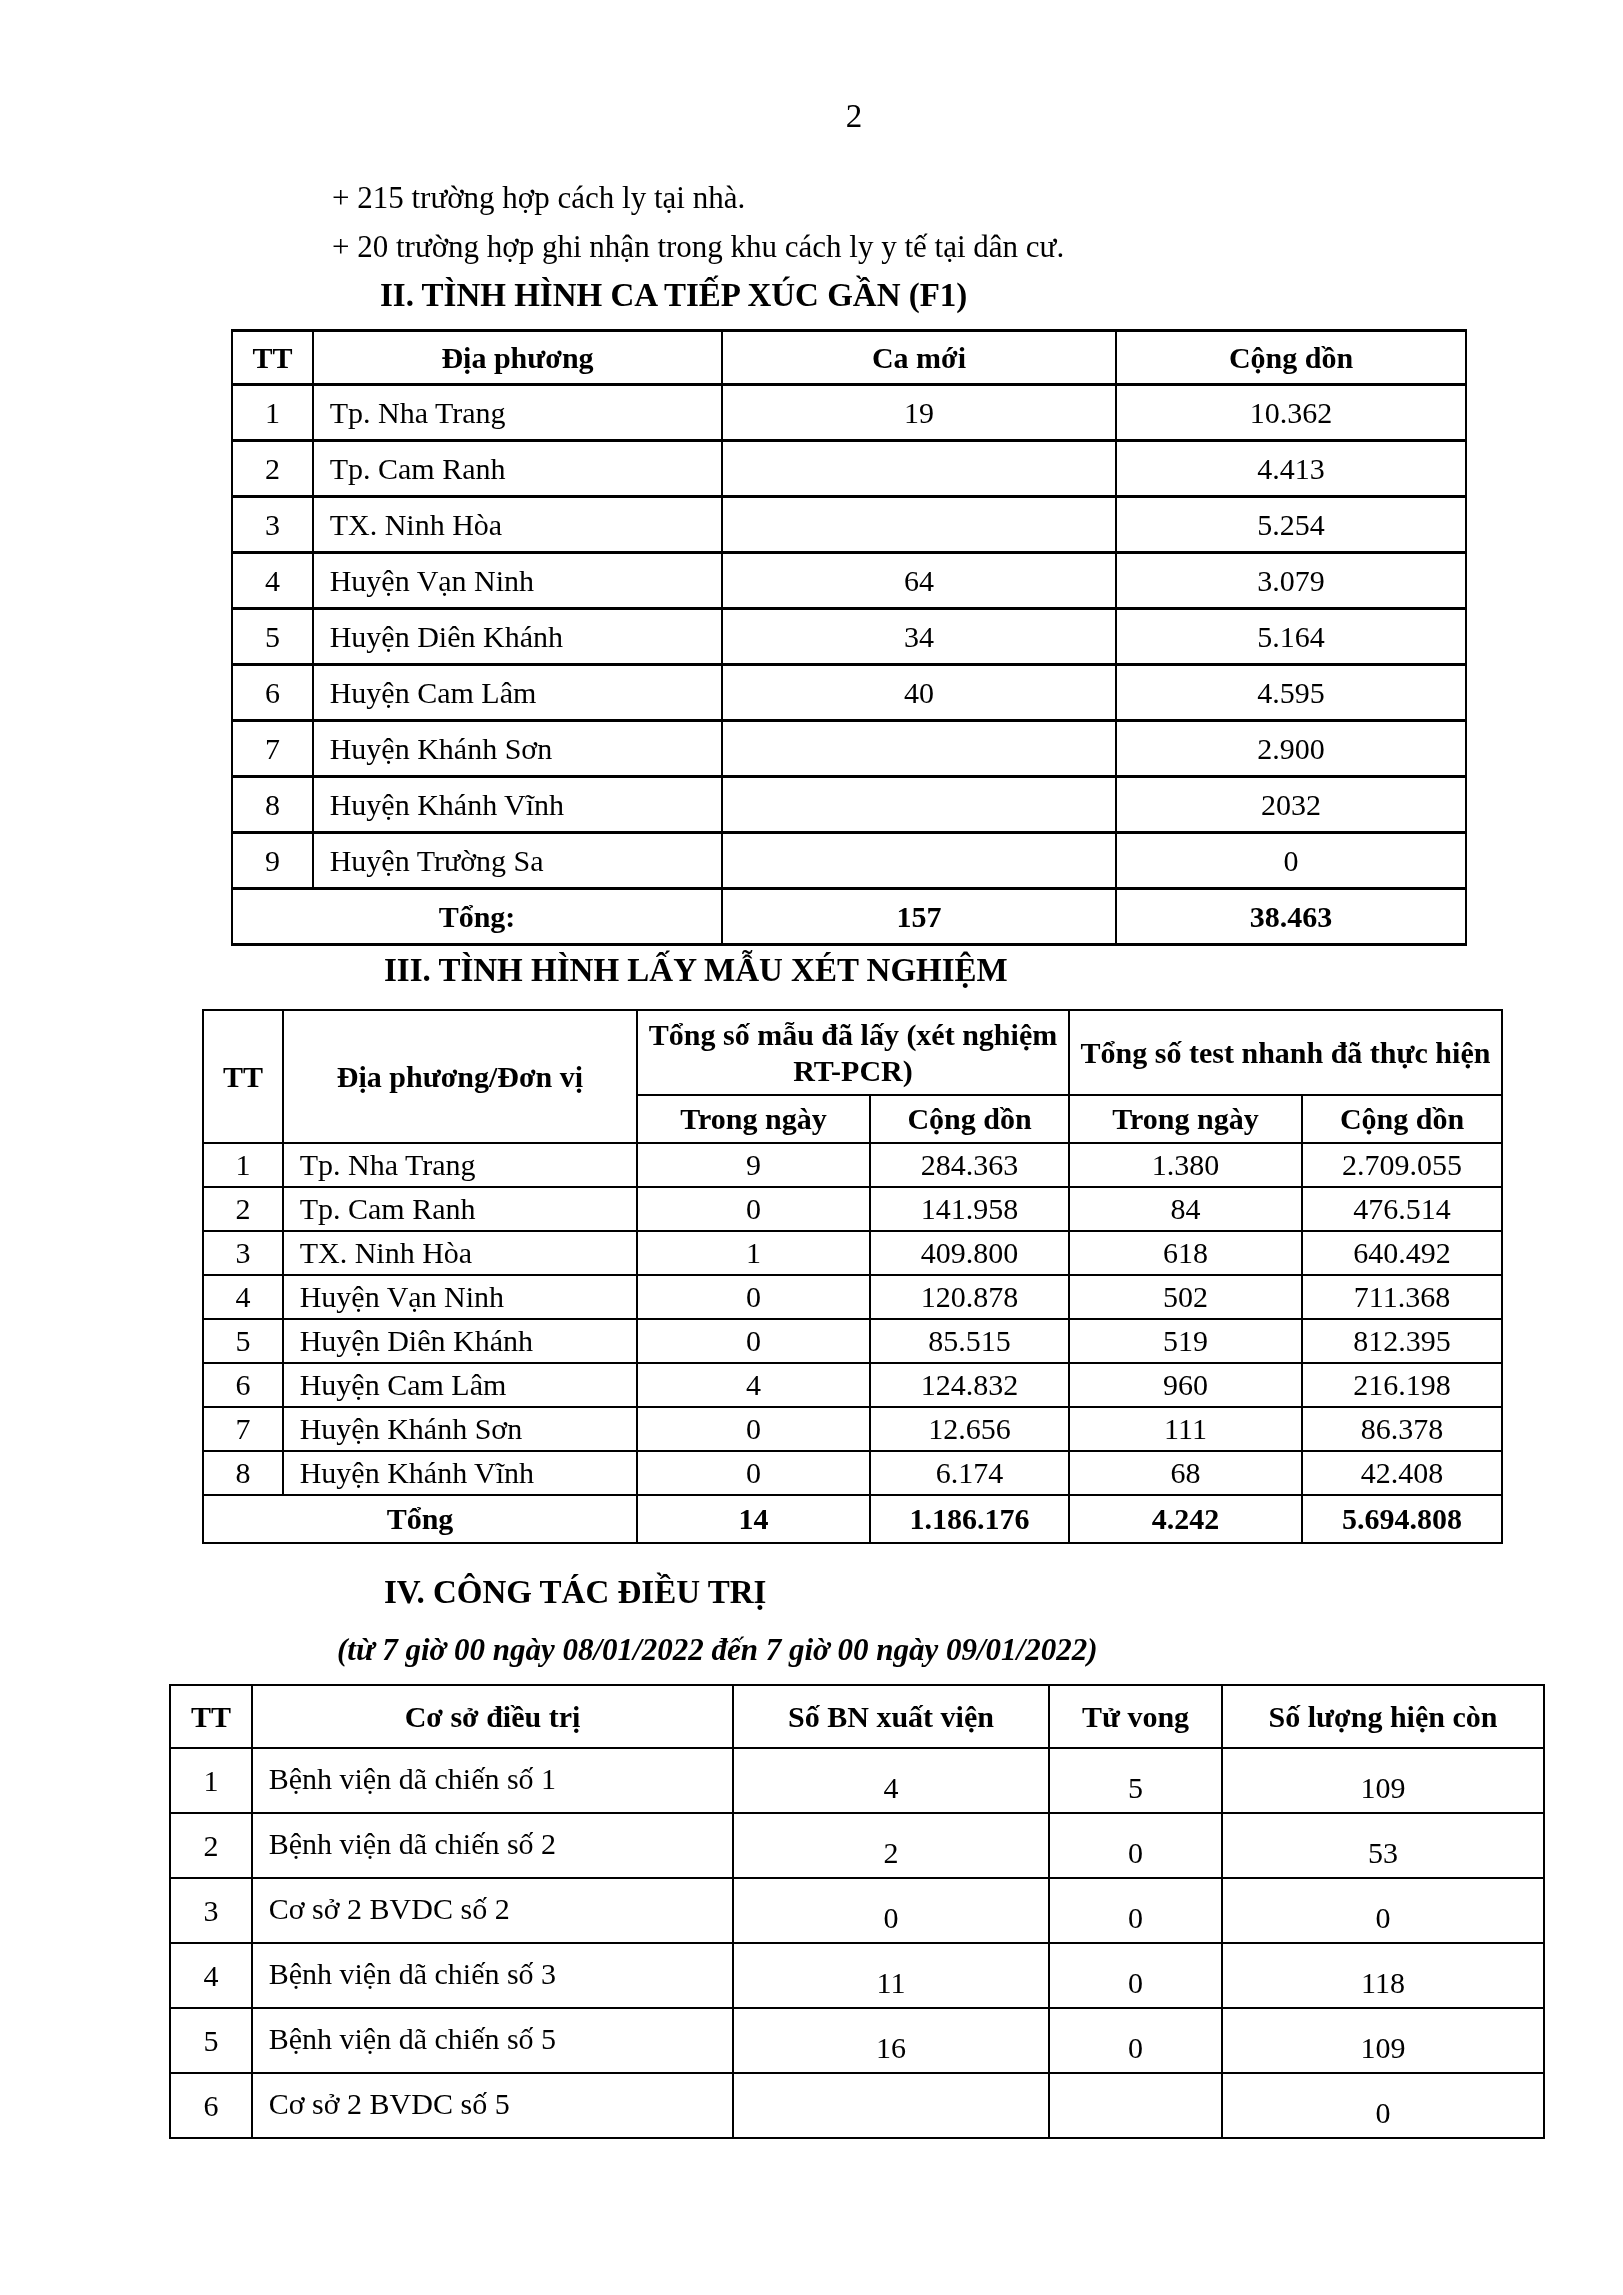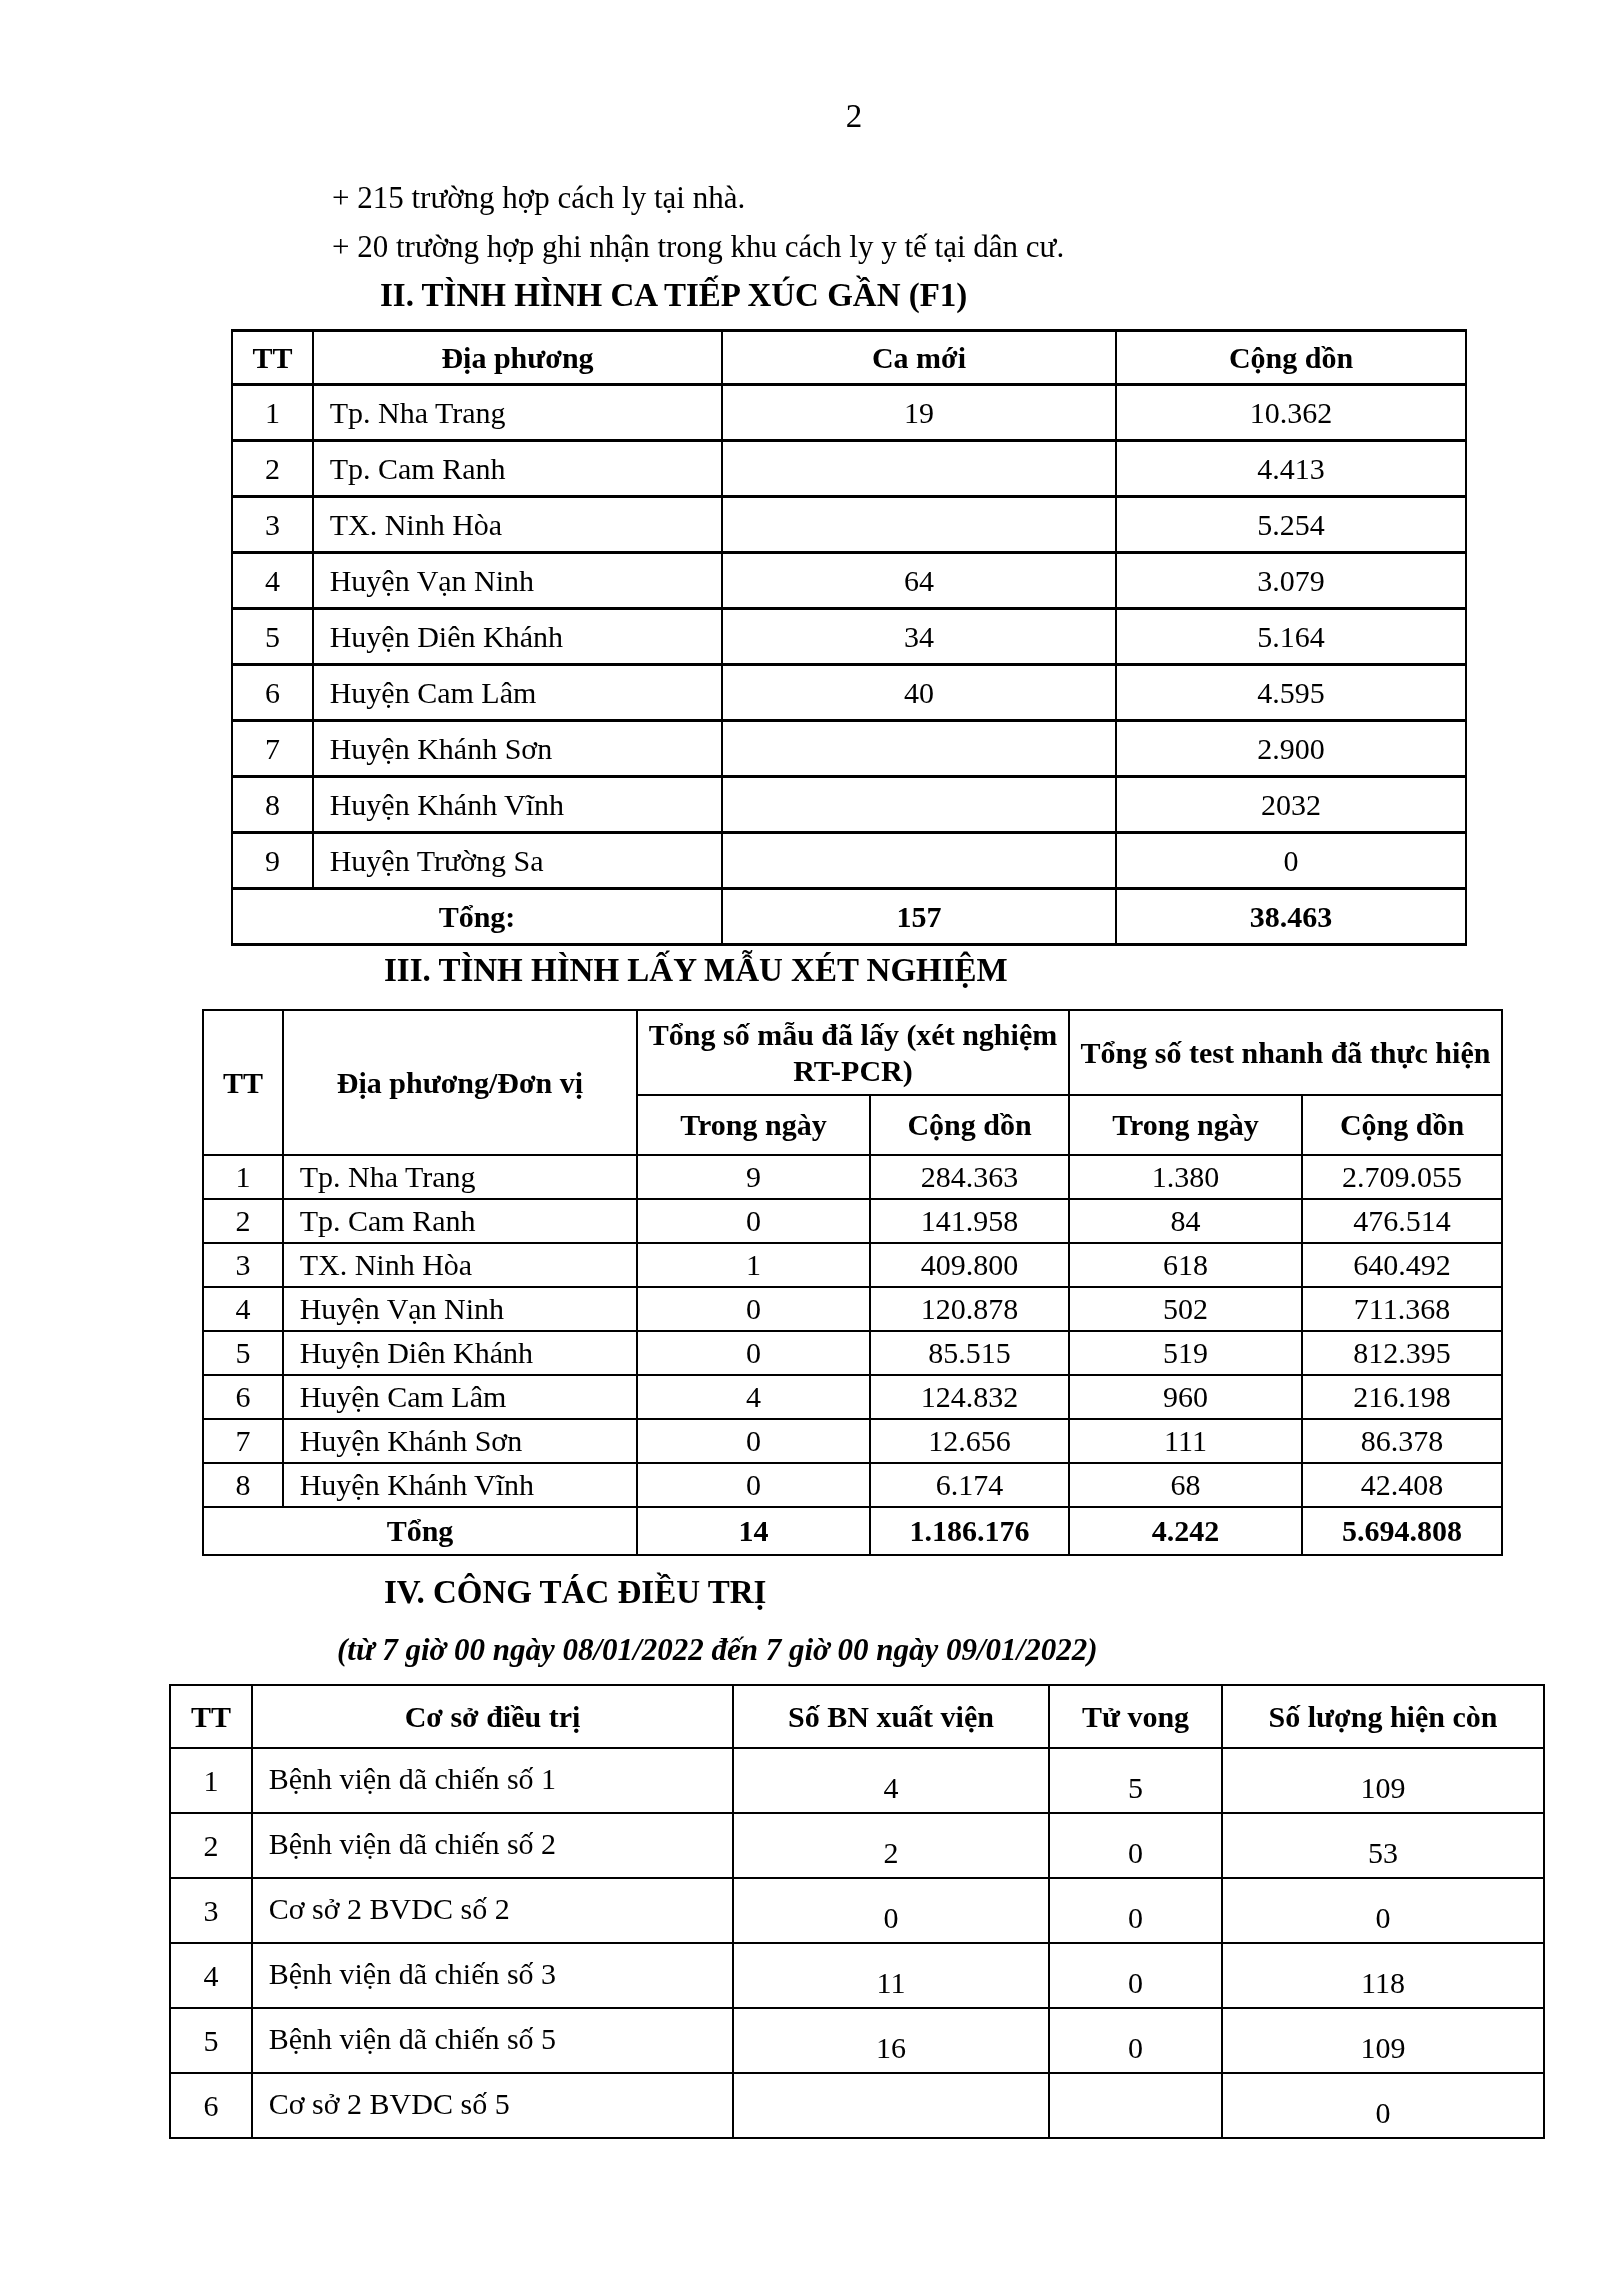--- a/index.html
+++ b/index.html
@@ -46,21 +46,21 @@
   th{font-weight:bold;}
   
   .t1 th,.t1 td{border-width:3.3px 2px;}
   .t2 th,.t2 td{border-width:2.6px 2px;}
   .t3 th,.t3 td{border-width:2.6px 2px;}
   .t1{left:231px;top:329px;width:1234px;}
   .t1 thead tr{height:54px;}
   .t1 tbody tr{height:56px;}
   .t2{left:202px;top:1009px;width:1299px;}
   .t2 tr.mainhead{height:85px;}
-  .t2 tr.subhead{height:60px;}
+  .t2 tr.subhead{height:48px;}
   .t2 tbody tr{height:44px;}
   .t2 tbody tr.totalrow{height:48px;}
   .t3{left:169px;top:1684px;width:1375px;}
   .t3 thead tr{height:63px;}
   .t3 tbody tr{height:65px;}
   td.name{text-align:left;padding-left:15.7px;}
   .t3 td.name{padding-bottom:4px;}
   .t3 td.num{padding-top:14.4px;}
   .totalrow td{font-weight:bold;}
 </style>

